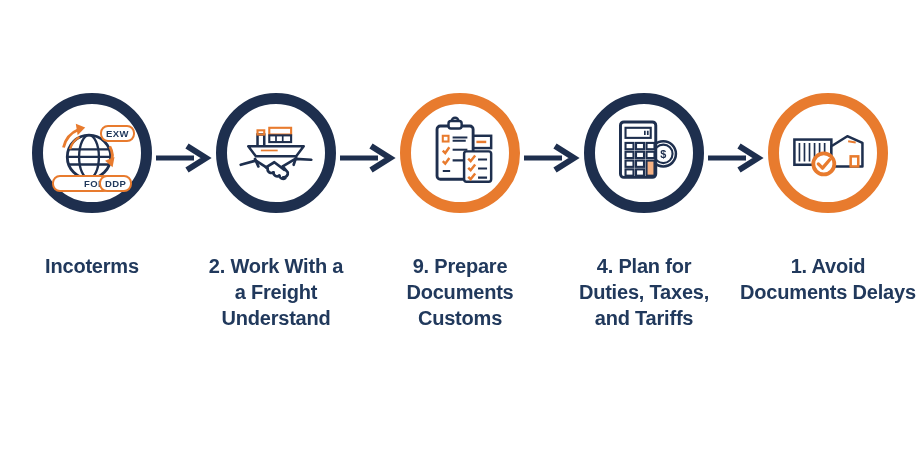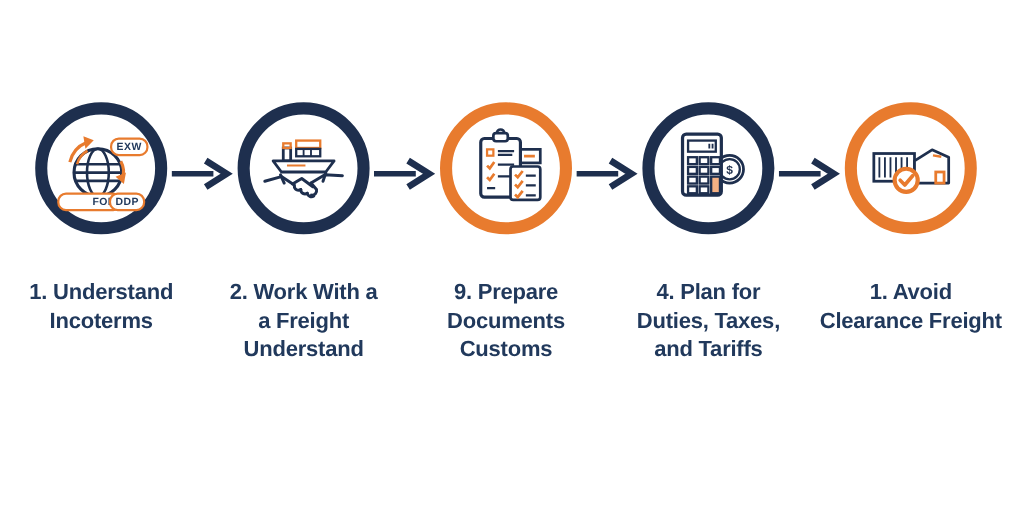--- a/index.html
+++ b/index.html
@@ -59,21 +59,20 @@
           <polygon points="22,3 32,7 24,15" fill="#e87b2e"></polygon>
           <path d="M16,30 A20,20 0 0 1 26,17" stroke="#e87b2e" stroke-width="2.5" fill="none"></path>
           <path d="M58,27 q5,9 1,17" stroke="#e87b2e" stroke-width="3" fill="none"></path>
           <polygon points="53,42 61,49 63,38" fill="#e87b2e"></polygon>
         </svg>
         <span class="badge exw">EXW</span>
         <span class="badge fob">FOB</span>
         <span class="badge ddp">DDP</span>
       </div>
       <div class="label">
-        <span>1. Understand</span>
         <span>Incoterms</span>
       </div>
     </div>
 
     <div class="step">
       <div class="ring" data-ring="navy">
         <svg width="84" height="84" viewBox="0 0 100 100">
 
           <rect x="28" y="28" width="8" height="14" fill="#fff" stroke="#1e2f4e" stroke-width="3"></rect>
           <rect x="28" y="23" width="8" height="5" fill="none" stroke="#e87b2e" stroke-width="2.5"></rect>
@@ -179,21 +178,21 @@
           <path d="M54,42 L73,30 L91,38 L91,66 L54,66 Z" fill="#fff" stroke="#1e2f4e" stroke-width="3" stroke-linejoin="round"></path>
           <path d="M74,36 l9,1.5" stroke="#e87b2e" stroke-width="2.5"></path>
           <rect x="77" y="54" width="9" height="12" fill="#fff" stroke="#e87b2e" stroke-width="3"></rect>
 
           <circle cx="45" cy="63" r="12.5" fill="#fff" stroke="#e87b2e" stroke-width="4.5"></circle>
           <path d="M38.5,63 l5,5 l8.5,-10" fill="none" stroke="#e87b2e" stroke-width="4" stroke-linecap="round" stroke-linejoin="round"></path>
         </svg>
       </div>
       <div class="label">
         <span>1. Avoid</span>
-        <span>Clearance Freight</span>
+        <span>Documents Delays</span>
       </div>
     </div>
   </div>
 
   <div class="connector c1">
     <svg width="56" height="36" viewBox="0 0 56 36">
       <path d="M0,18 H38" stroke="#1e2f4e" stroke-width="5" fill="none"></path>
       <polyline points="31,6 50,18 31,30" stroke="#1e2f4e" stroke-width="6" fill="none"></polyline>
     </svg>
   </div>

